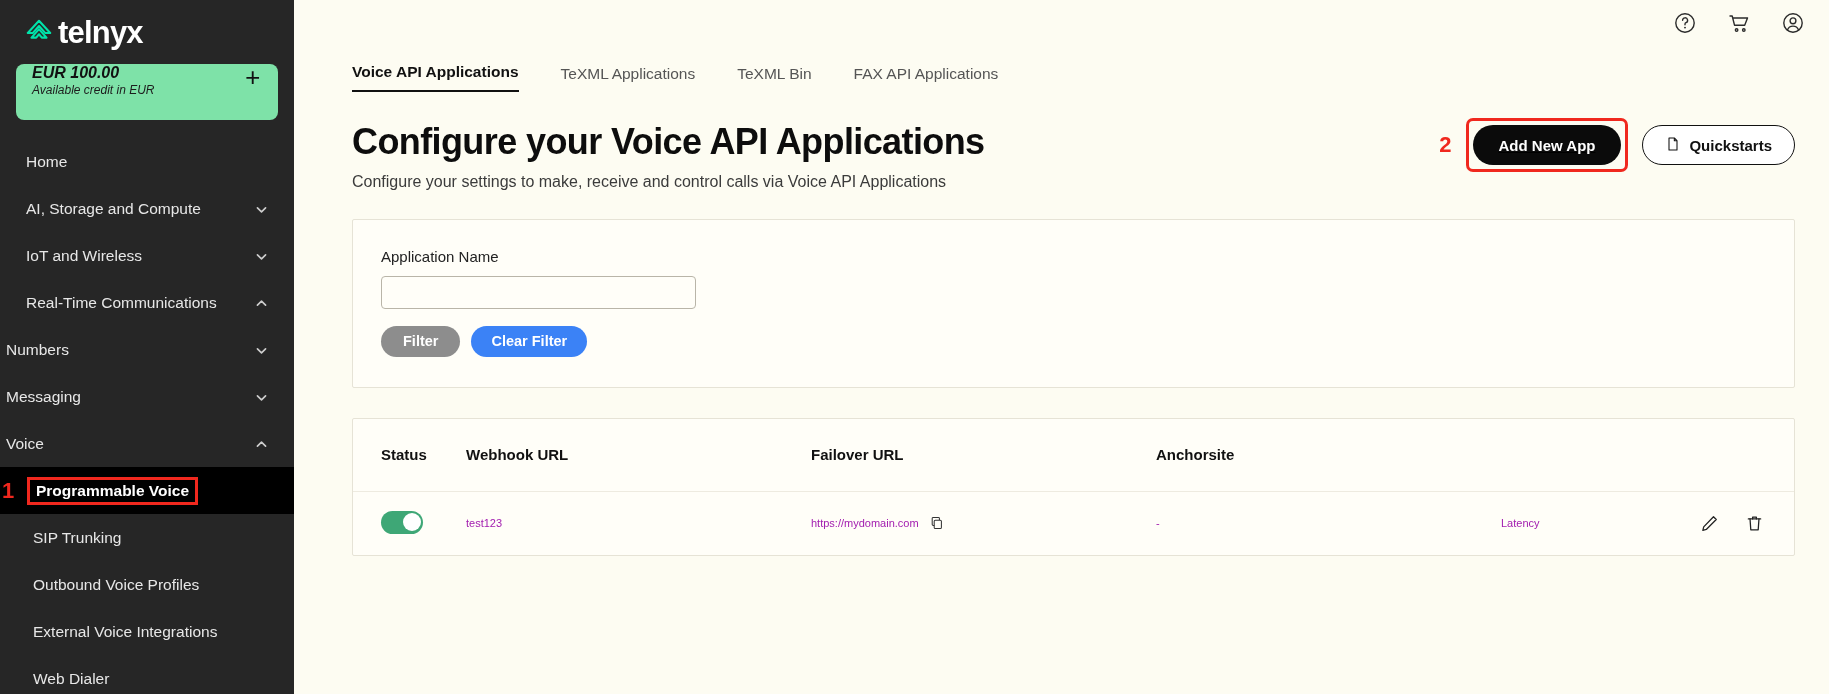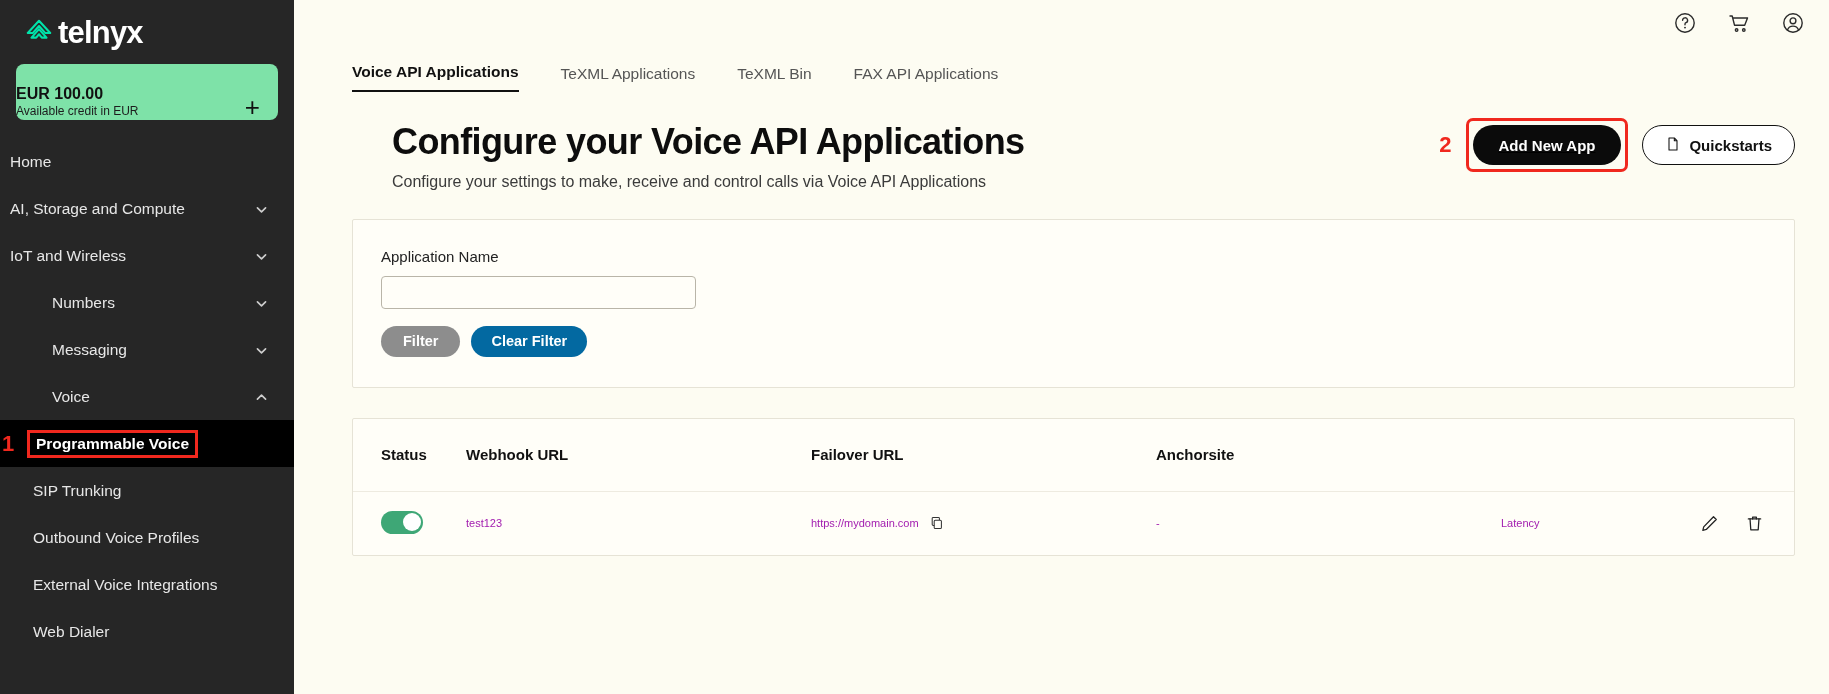--- a/index.html
+++ b/index.html
@@ -28,40 +28,41 @@
   .logo-text {
     color: #fff; font-size: 31px; font-weight: 700;
     letter-spacing: -0.8px; line-height: 1;
     font-family: "Liberation Sans", sans-serif;
   }
   .credit-card {
     margin: 8px 16px 0 16px;
     background: #7ee2a8;
     border-radius: 8px;
     height: 56px;
-    display: flex; align-items: flex-end; justify-content: space-between;
-    padding: 0 18px 0 0;
+    display: flex; align-items: flex-start; justify-content: space-between;
+    padding: 0 18px 0 16px;
+    font-style: italic;
   }
   .credit-amount { color: #111; font-size: 16px; font-weight: 700; line-height: 1.15; }
   .credit-sub { color: #1d1d1d; font-size: 12px; line-height: 1.3; margin-top: 1px; }
   .credit-plus { color: #111; font-size: 26px; font-weight: 400; line-height: 1; }
 
   .nav { margin-top: 18px; }
   .nav-item {
     display: flex; align-items: center; justify-content: space-between;
     height: 47px;
     padding: 0 26px 0 10px;
     color: #e7e7e7;
     font-size: 15.5px;
     cursor: pointer;
     position: relative;
   }
   .nav-item .lbl { white-space: nowrap; }
-  .nav-item.lvl0 { padding-left: 10px; }
-  .nav-item.lvl1 { padding-left: 23px; margin-left: 29px; }
+  .nav-item.lvl0 { padding-left: 10px; margin-left: 16px; }
+  .nav-item.lvl1 { padding-left: 6px; }
   .nav-item.lvl2 { padding-left: 33px; }
   .nav-item.active {
     background: #000;
     color: #fff;
     font-weight: 700;
   }
   .nav-item.active .lbl {
     outline: 3px solid #f0281e;
     padding: 2px 6px;
     margin-left: -3px;
@@ -102,21 +103,20 @@
     white-space: nowrap;
   }
   .tab.active {
     color: #111; font-weight: 700;
     border-bottom: 2.5px solid #111;
   }
 
   .page-head {
     padding: 30px 0 0 58px;
     position: relative;
-    margin-left: 40px;
   }
   .page-title {
     font-size: 36px; font-weight: 700; color: #0d0d0d;
     letter-spacing: -0.6px; line-height: 1.1;
     font-family: "Liberation Sans", sans-serif;
   }
   .page-sub {
     font-size: 16px; color: #3b3b3b; margin-top: 11px;
   }
 
@@ -154,21 +154,21 @@
     background: #fffef8;
     padding: 0 8px;
     font-size: 14px;
     font-family: "Liberation Sans", sans-serif;
     outline: none;
   }
   .filter-btns { margin-top: 17px; display: flex; gap: 11px; }
   .btn-sm { height: 31px; border-radius: 999px; font-size: 14.5px; font-weight: 700;
             display: inline-flex; align-items: center; justify-content: center; cursor: pointer; border: none; }
   .btn-grey { background: #8d8d8d; color: #fff; padding: 0 22px; }
-  .btn-black { background: #0369a1; color: #fff; padding: 12px 20px; }
+  .btn-black { background: #3b82f6; color: #fff; padding: 12px 20px; }
 
   .table-card { padding: 0; margin-top: 30px; }
   .trow {
     display: flex; align-items: center;
     padding: 0 30px 0 28px;
     min-height: 64px;
   }
   .thead { font-size: 15px; font-weight: 700; color: #111; min-height: 72px; align-items: center; }
   .tbody { font-size: 11px; color: #a21caf; border-top: 1px solid #eeebe0; }
   .c-status { flex: 0 0 85px; }
@@ -220,20 +220,26 @@
         <div class="nav-item lvl0">
           <span class="lbl">AI, Storage and Compute</span>
           <span class="chev"><svg viewBox="0 0 16 14" width="13" height="13" fill="none" stroke="#dcdcdc" stroke-width="2" stroke-linecap="round" stroke-linejoin="round">
               <path d="M3 5 L8 10 L13 5"></path>
             </svg></span>
         </div>
         <div class="nav-item lvl0">
           <span class="lbl">IoT and Wireless</span>
           <span class="chev"><svg viewBox="0 0 16 14" width="13" height="13" fill="none" stroke="#dcdcdc" stroke-width="2" stroke-linecap="round" stroke-linejoin="round">
               <path d="M3 5 L8 10 L13 5"></path>
+            </svg></span>
+        </div>
+        <div class="nav-item lvl0">
+          <span class="lbl">Real-Time Communications</span>
+          <span class="chev"><svg viewBox="0 0 16 14" width="13" height="13" fill="none" stroke="#dcdcdc" stroke-width="2" stroke-linecap="round" stroke-linejoin="round">
+              <path d="M3 9 L8 4 L13 9"></path>
             </svg></span>
         </div>
         <div class="nav-item lvl1">
           <span class="lbl">Numbers</span>
           <span class="chev"><svg viewBox="0 0 16 14" width="13" height="13" fill="none" stroke="#dcdcdc" stroke-width="2" stroke-linecap="round" stroke-linejoin="round">
               <path d="M3 5 L8 10 L13 5"></path>
             </svg></span>
         </div>
         <div class="nav-item lvl1">
           <span class="lbl">Messaging</span>

